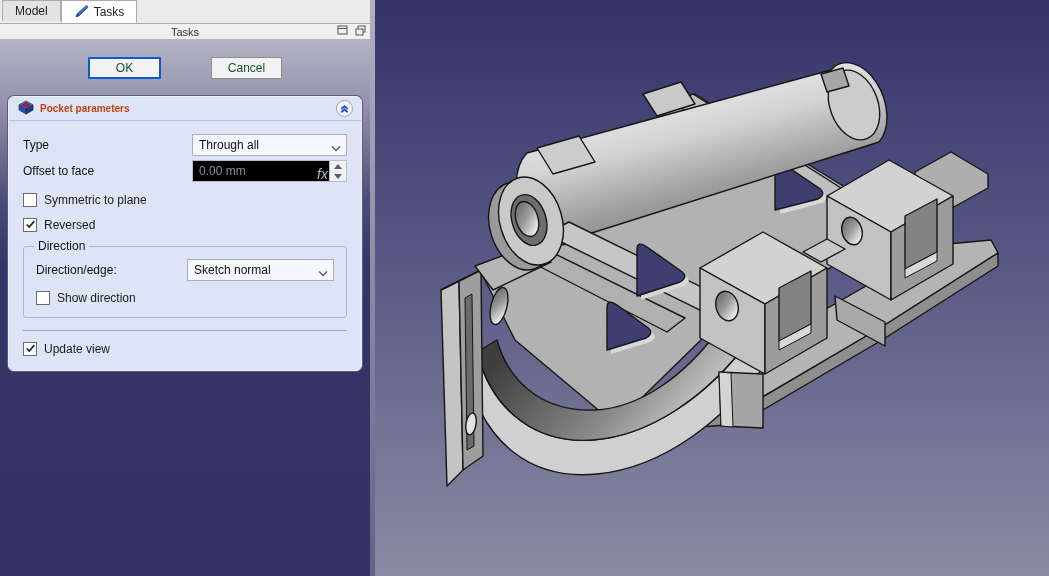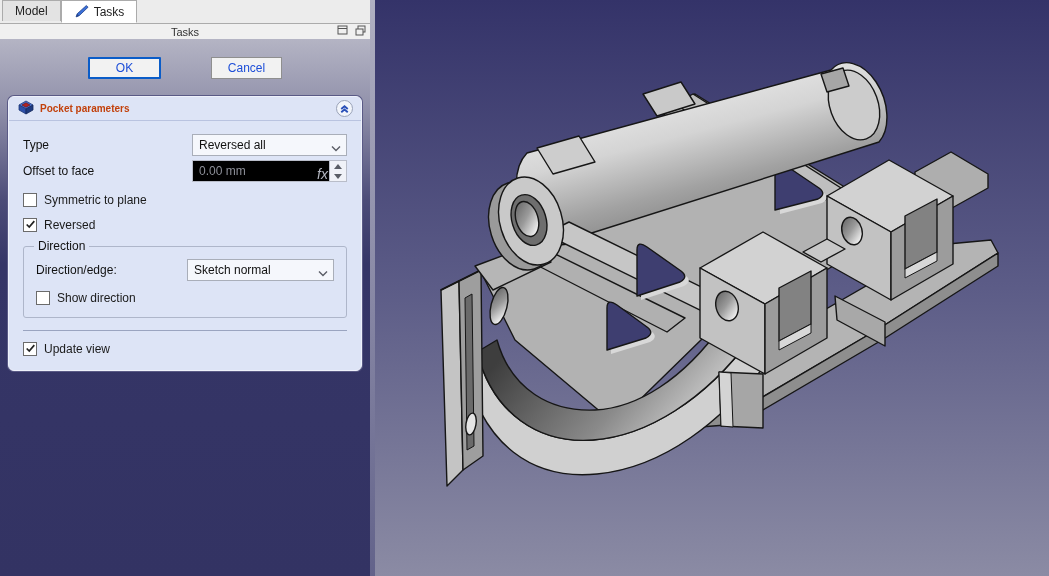--- a/index.html
+++ b/index.html
@@ -15,21 +15,21 @@
   .tab.active { height:23px; background:#ffffff; margin-bottom:-1px; border-bottom:1px solid #ffffff; }
   .tab .tab-icon { width:15px; height:15px; display:inline-block; }
 
   .panel-titlebar { height:15px; background:#f0f0f0; display:flex; align-items:center; justify-content:center; position:relative; font-size:11px; color:#333; }
   .titlebar-icons { position:absolute; right:4px; top:1px; display:flex; gap:7px; }
   .titlebar-icons svg { display:block; }
 
   .panel-body { flex:1; background:linear-gradient(to bottom,#b4b4c4 0%, #9393ac 12%, #4c4c78 30%, #353567 42%, #333363 100%); padding-top:18px; overflow:hidden; }
 
   .btn-row { display:flex; justify-content:center; gap:10px; }
-  .btn { height:22px; font-family:"Liberation Sans",sans-serif; font-size:12px; background:#f2f2f2; border:1px solid #8f8f8f; padding:0 10px; color:#1d4ed8; }
+  .btn { height:22px; font-family:"Liberation Sans",sans-serif; font-size:12px; background:#f2f2f2; border:1px solid #8f8f8f; padding:0 10px; color:#14532d; }
   .btn.ok { width:73px; border:2px solid #0a5cc8; border-radius:1px; }
   .btn.cancel { width:71px;margin-left:40px; }
 
   .card { margin:17px 8px 0 8px; background:#dde4f6; border:1px solid #eef1fb; border-radius:6px; box-shadow:0 0 0 1px #5a5a86; }
   .card-header { height:24px; display:flex; align-items:center; gap:6px; padding:0 8px 0 9px; border-bottom:1px solid #b9c3e0; }
   .card-title { font-weight:bold; color:#c2410c; font-size:10px; flex:1; }
   .collapse-btn { width:17px; height:17px; border-radius:50%; background:#f2f5fb; border:1px solid #9aa3b8; display:flex; align-items:center; justify-content:center; }
 
   .card-body { padding:13px 14px 10px 14px; }
   .form-row { display:flex; align-items:center; height:22px; margin-bottom:4px; }
@@ -129,21 +129,21 @@
                 <path d="M3.5 11 L7 8 L10.5 11" stroke="#2a50b8" stroke-width="2"></path>
               </svg>
           </span>
         </div>
 
         <div class="card-body">
           <div class="form-row">
             <span class="lbl">Type</span>
             <div class="field">
               <div class="combo">
-                <span>Reversed all</span>
+                <span>Through all</span>
                 <span class="chev"><svg width="10" height="7" viewBox="0 0 10 7" fill="none">
                       <path d="M1 1.5 L5 5.5 L9 1.5" stroke="#5a5d66" stroke-width="1.4"></path>
                     </svg></span>
               </div>
             </div>
           </div>
 
           <div class="form-row">
             <span class="lbl">Offset to face</span>
             <div class="field">

